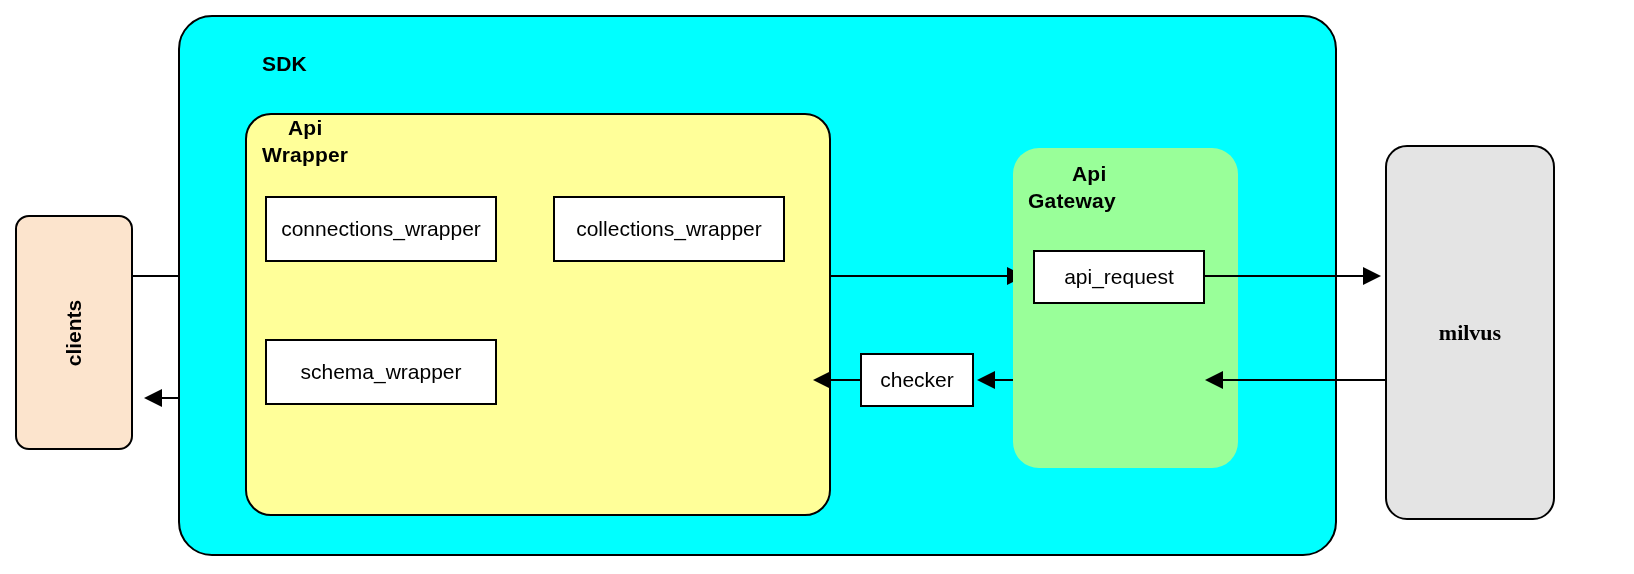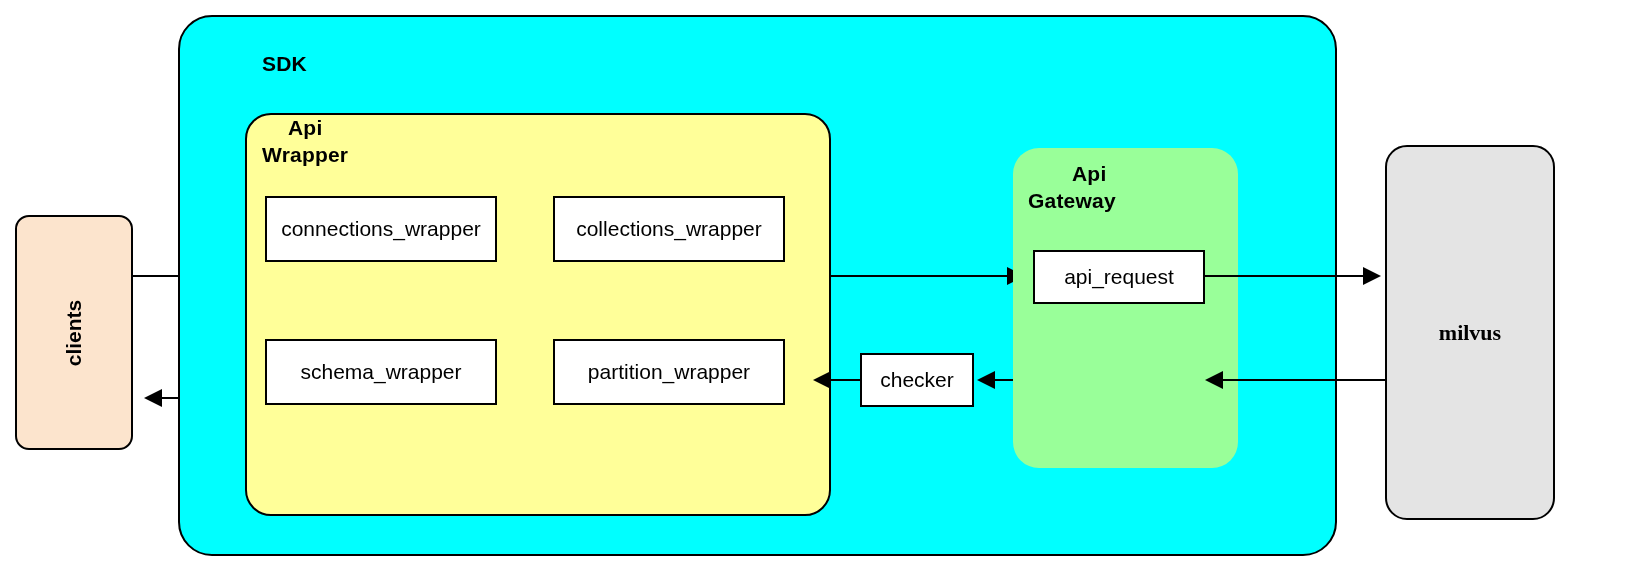--- a/index.html
+++ b/index.html
@@ -109,21 +109,20 @@
   <div class="node sdk-box"></div>
   <div class="group-title t-sdk">SDK</div>
 
   <div class="node wrapper-box"></div>
   <div class="group-title t-wrapper">Api
 Wrapper</div>
 
   <div class="leaf w-col-l w-r1">connections_wrapper</div>
   <div class="leaf w-col-r w-r1">collections_wrapper</div>
   <div class="leaf w-col-l w-r2">schema_wrapper</div>
-  <div class="leaf w-col-r w-r2">partition_wrapper</div>
 
   <div class="line hline" style="left:831px; top:275px; width:184px;"></div>
   <div class="arrow arrow-r" style="left:1007px; top:267px;"></div>
 
   <div class="leaf checker-box">checker</div>
 
   <div class="line hline" style="left:831px; top:379px; width:31px;"></div>
   <div class="arrow arrow-l" style="left:813px; top:371px;"></div>
 
   <div class="line hline" style="left:995px; top:379px; width:40px;"></div>

